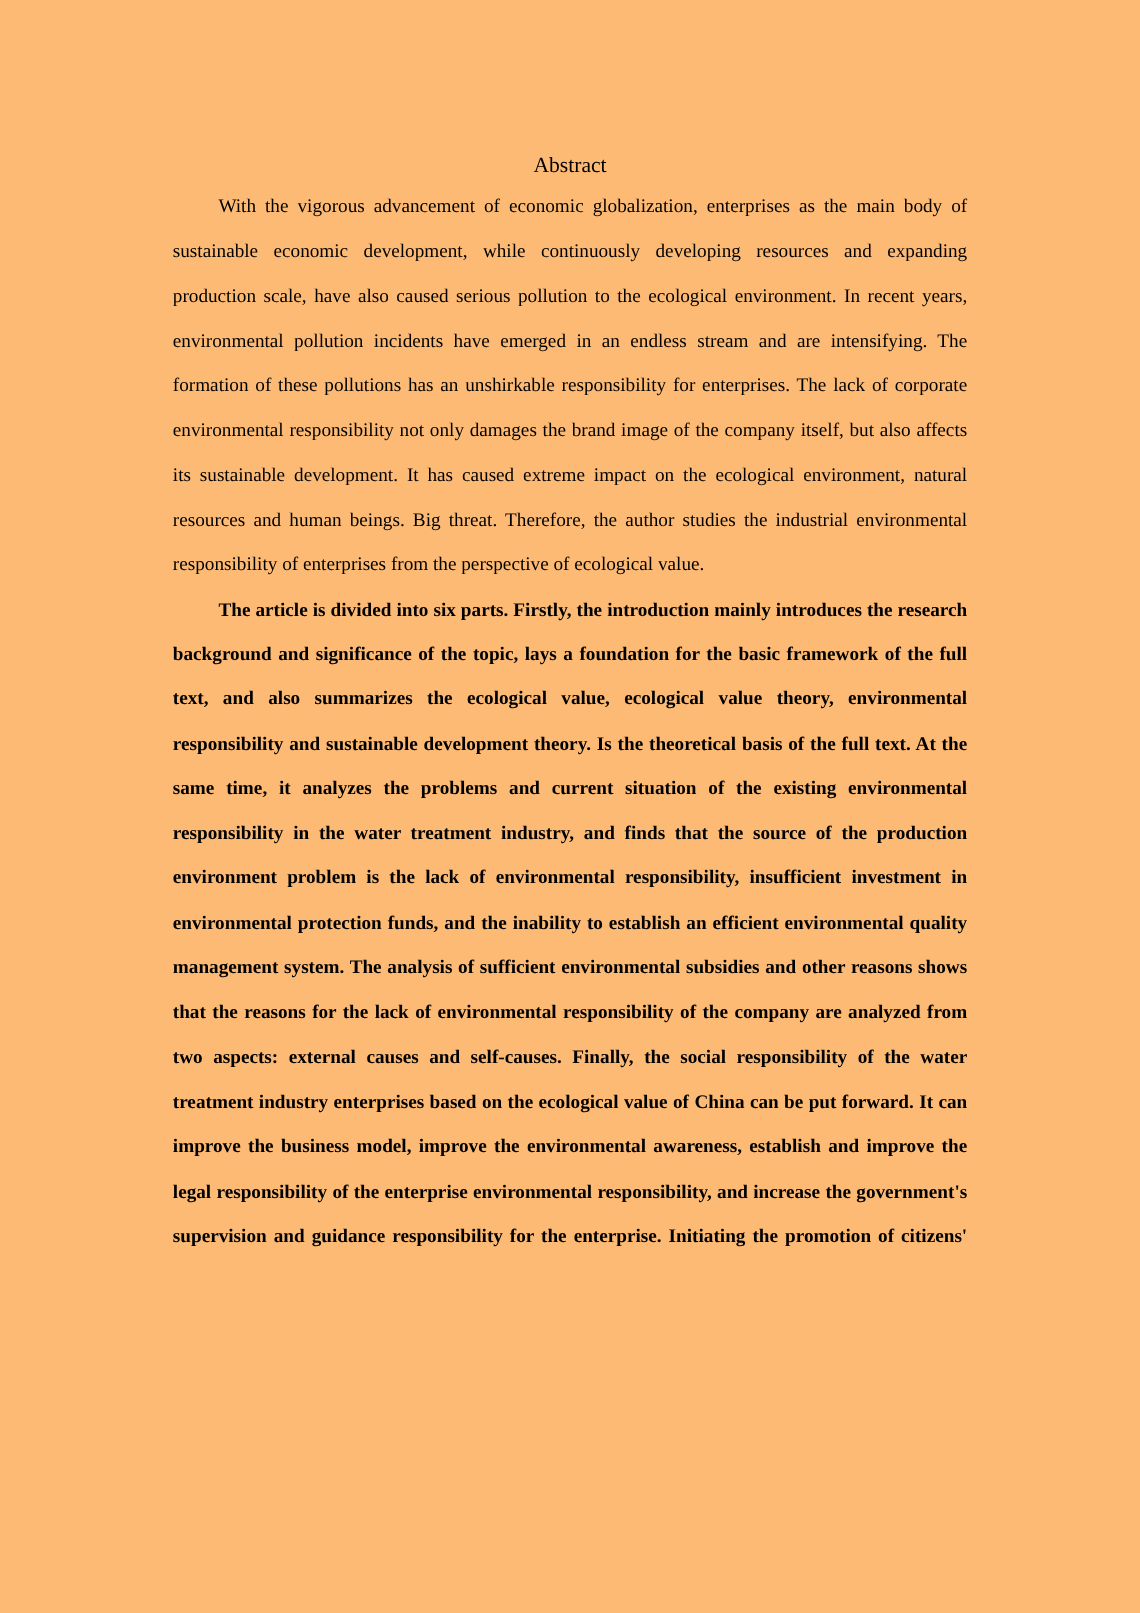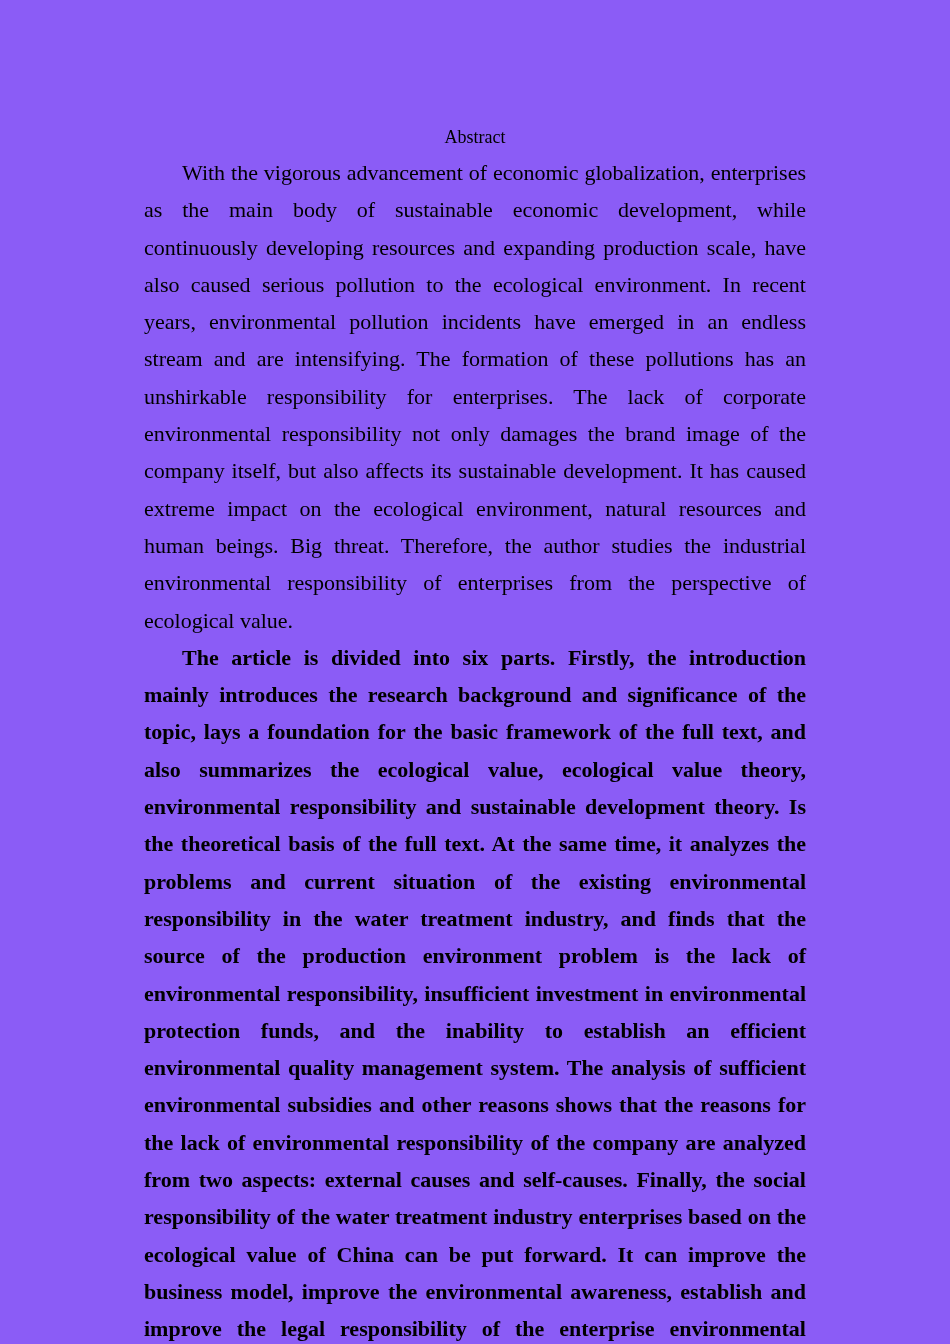--- a/index.html
+++ b/index.html
@@ -14,39 +14,39 @@
       overflow: hidden;
       font-family: "Liberation Serif", "DejaVu Serif", serif;
       color: #000000;
     }
     .page {
       position: absolute;
       left: 0;
       top: 0;
       width: 950px;
       height: 1344px;
-      background: #8b5cf6;
+      background: #fdba74;
     }
     .content {
       position: absolute;
       left: 144px;
       top: 124px;
       width: 662px;
     }
     .title {
       text-align: center;
       font-size: 18px;
       line-height: 26px;
       height: 26px;
       margin: 0 0 4px 0;
       font-weight: normal;
     }
     .para {
       margin: 0;
-      font-size: 22px;
+      font-size: 16px;
       line-height: 37.3px;
       text-align: justify;
       text-indent: 38px;
       hyphens: none;
     }
     .para.continues {
       text-align-last: justify;
       font-weight: bold;
     }
   </style>

